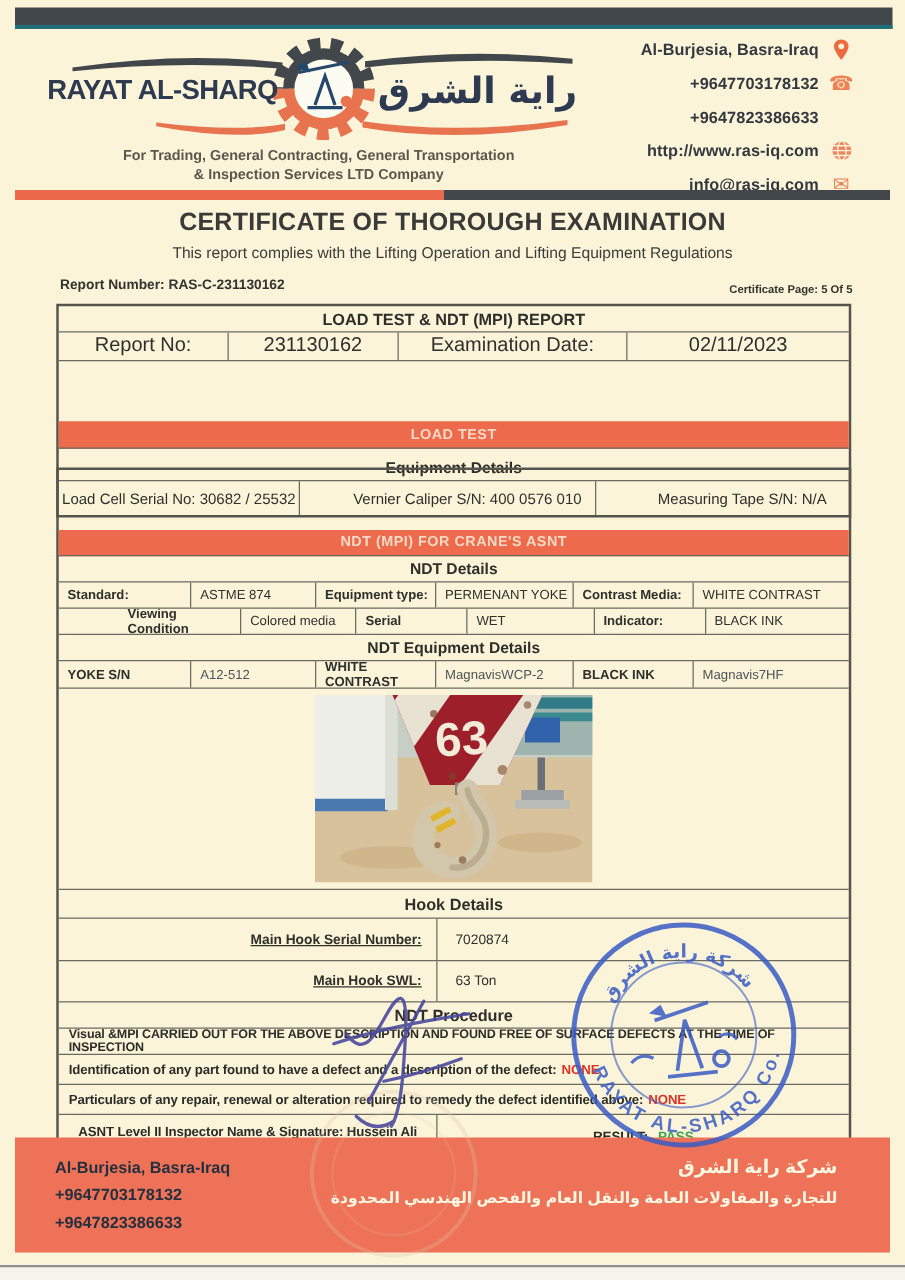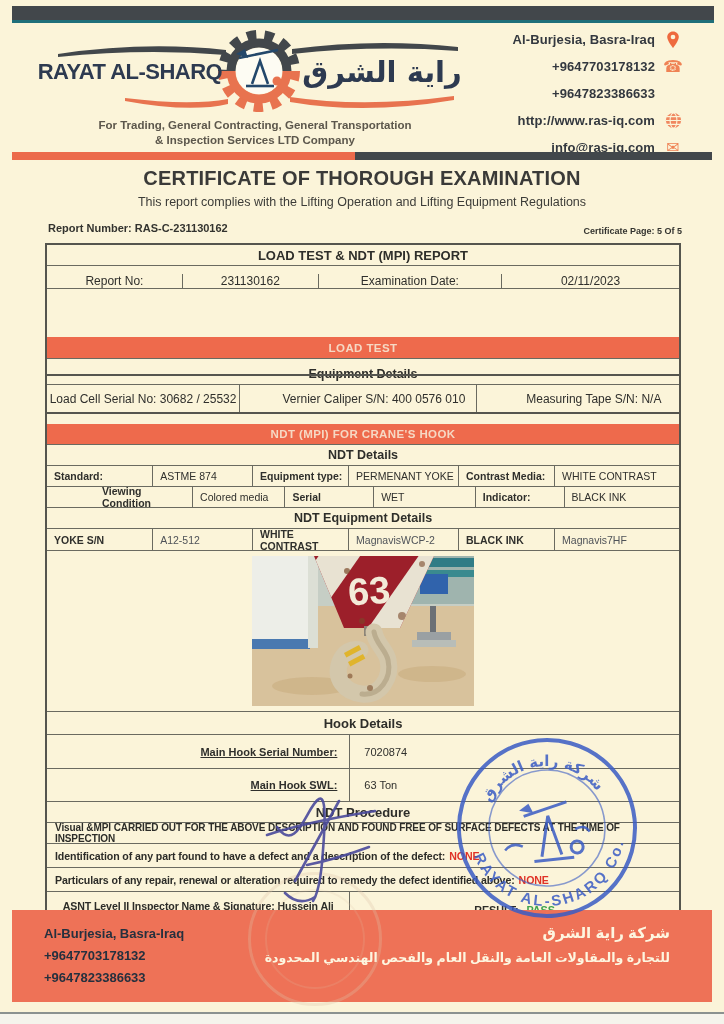--- a/index.html
+++ b/index.html
@@ -155,37 +155,37 @@
     <div class="d-dark"></div>
   </div>
 
   <div class="title">CERTIFICATE OF THOROUGH EXAMINATION</div>
   <div class="subtitle">This report complies with the Lifting Operation and Lifting Equipment Regulations</div>
   <div class="report-number">Report Number: RAS-C-231130162</div>
   <div class="cert-page">Certificate Page: 5 Of 5</div>
 
   <div class="tbl" style="top:243px;">
     <div class="trow sec-title" style="height:21px;font-size:13px;">LOAD TEST &amp; NDT (MPI) REPORT</div>
-    <div class="trow" style="height:23px;font-size:12px;align-items:flex-end;">
+    <div class="trow" style="height:23px;font-size:16px;">
       <div class="cell center" style="width:21.5%;">Report No:</div>
       <div class="cell center" style="width:21.5%;">231130162</div>
       <div class="cell center" style="width:29%;">Examination Date:</div>
       <div class="cell center end" style="width:28%;">02/11/2023</div>
     </div>
     <div class="trow banner" style="height:22px;">LOAD TEST</div>
     <div class="trow sec-title" style="height:26px;padding-top:4px;">Equipment Details</div>
     <div class="trow last" style="height:27px;font-size:12px;gap:32px;">
       <div class="cell center" style="width:34%;">Load Cell Serial No: 30682 / 25532</div>
       <div class="cell center" style="width:36%;">Vernier Caliper S/N: 400 0576 010</div>
       <div class="cell center end" style="width:30%;">Measuring Tape S/N: N/A</div>
     </div>
   </div>
 
   <div class="tbl" style="top:374px;">
-    <div class="trow banner" style="height:21px;">NDT (MPI) FOR CRANE'S HOOK</div>
+    <div class="trow banner" style="height:21px;">NDT (MPI) FOR CRANE'S ASNT</div>
     <div class="trow sec-title" style="height:21px;">NDT Details</div>
 
     <div class="trow small-cells" style="height:21px;">
       <div class="cell pad lbl" style="width:16.8%;">Standard:</div>
       <div class="cell pad" style="width:15.8%;">ASTME 874</div>
       <div class="cell pad lbl" style="width:15.2%;">Equipment type:</div>
       <div class="cell pad" style="width:17.4%;">PERMENANT YOKE</div>
       <div class="cell pad lbl" style="width:15.2%;">Contrast Media:</div>
       <div class="cell pad end" style="width:19.6%;">WHITE CONTRAST</div>
     </div>

